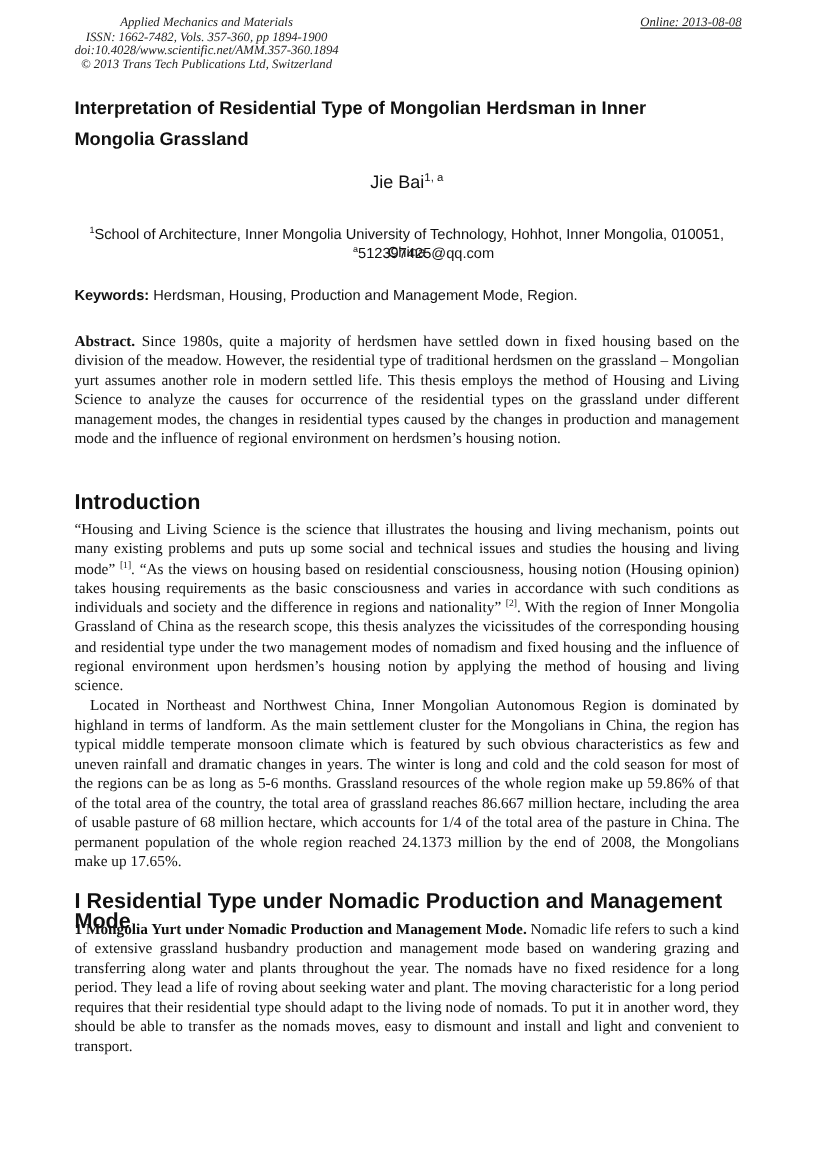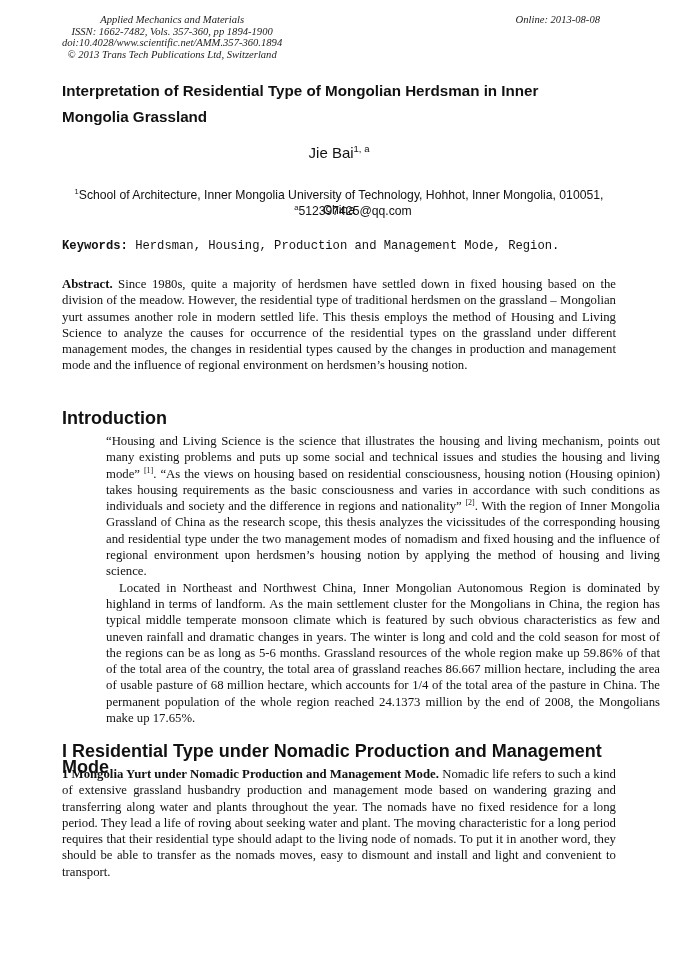--- a/index.html
+++ b/index.html
@@ -1,29 +1,29 @@
 <!DOCTYPE html>
 <html><head>
 <meta charset="utf-8">
 <style>
   html, body { margin: 0; padding: 0; background: #ffffff; }
   body { width: 678px; height: 959px; position: relative; overflow: hidden; color: #111; }
   .page { position: absolute; left: 0; top: 0; width: 678px; height: 959px; }
 
   .hdr { position: absolute; left: 62px; top: 14px; font-family: "Liberation Serif", serif; font-style: italic; font-size: 10.6px; line-height: 11.6px; color: #222; text-align: center; }
   .hdr div { white-space: nowrap; }
-  .online { position: absolute; right: 78px; top: 14px; font-family: "Liberation Serif", serif; font-style: italic; font-size: 10.6px; line-height: 11.6px; color: #222; }
+  .online { position: absolute; right: 60px; top: 14px; font-family: "Liberation Serif", serif; font-style: italic; font-size: 10.6px; line-height: 11.6px; color: #222; text-decoration: underline; }
 
   .title { position: absolute; left: 62px; width: 554px; top: 78px; text-align: left; font-family: "Liberation Sans", sans-serif; font-weight: bold; font-size: 15.2px; line-height: 26px; color: #111; }
   .author { position: absolute; left: 62px; width: 554px; top: 143px; text-align: center; font-family: "Liberation Sans", sans-serif; font-size: 15px; line-height: 20px; }
   .author sup { font-size: 9.5px; vertical-align: 6px; line-height: 0; }
   .affil { position: absolute; left: 62px; width: 554px; top: 168px; text-align: center; font-family: "Liberation Sans", sans-serif; font-size: 12.2px; line-height: 15.4px; margin-top: 20px; }
   .affil sup, .email sup { font-size: 7.5px; vertical-align: 5px; line-height: 0; }
   .email { position: absolute; left: 76px; width: 554px; top: 204px; text-align: center; font-family: "Liberation Sans", sans-serif; font-size: 12.2px; line-height: 15px; }
-  .keywords { position: absolute; left: 62px; width: 554px; top: 239px; font-family: Liberation Mono, monospace; font-size: 12.2px; line-height: 15px; }
+  .keywords { position: absolute; left: 62px; width: 554px; top: 239px; font-family: Liberation Sans, sans-serif; font-size: 12.2px; line-height: 15px; }
   .keywords b { font-weight: bold; }
 
   .body { position: absolute; left: 62px; width: 554px; font-family: "Liberation Serif", serif; font-size: 12.75px; line-height: 16.3px; text-align: justify; color: #111; }
   .body p { margin: 0; }
   .body b { font-weight: bold; }
   .body sup { font-size: 8px; vertical-align: 5px; line-height: 0; }
   .indent { text-indent: 13px; }
   .sec-head { position: absolute; left: 62px; width: 554px; font-family: Liberation Sans, sans-serif; font-weight: bold; font-size: 18px; line-height: 16px; }
 </style>
 </head>
@@ -54,21 +54,21 @@
   <div class="email"><sup>a</sup><span>512397425@qq.com</span></div>
 
   <div class="keywords"><b>Keywords:</b><span> Herdsman, Housing, Production and Management Mode, Region.</span></div>
 
   <div class="body" style="top:276px;">
     <p><b>Abstract.</b><span> Since 1980s, quite a majority of herdsmen have settled down in fixed housing based on the division of the meadow. However, the residential type of traditional herdsmen on the grassland – Mongolian yurt assumes another role in modern settled life. This thesis employs the method of Housing and Living Science to analyze the causes for occurrence of the residential types on the grassland under different management modes, the changes in residential types caused by the changes in production and management mode and the influence of regional environment on herdsmen’s housing notion.</span></p>
   </div>
 
   <div class="sec-head" style="top:410px;">Introduction</div>
 
-  <div class="body" style="top:433px;margin-left:44px;">
+  <div class="body" style="top:433px;">
     <p><span>“Housing and Living Science is the science that illustrates the housing and living mechanism, points out many existing problems and puts up some social and technical issues and studies the housing and living mode” </span><sup>[1]</sup><span>. “As the views on housing based on residential consciousness, housing notion (Housing opinion) takes housing requirements as the basic consciousness and varies in accordance with such conditions as individuals and society and the difference in regions and nationality” </span><sup>[2]</sup><span>. With the region of Inner Mongolia Grassland of China as the research scope, this thesis analyzes the vicissitudes of the corresponding housing and residential type under the two management modes of nomadism and fixed housing and the influence of regional environment upon herdsmen’s housing notion by applying the method of housing and living science.</span></p>
     <p class="indent">Located in Northeast and Northwest China, Inner Mongolian Autonomous Region is dominated by highland in terms of landform. As the main settlement cluster for the Mongolians in China, the region has typical middle temperate monsoon climate which is featured by such obvious characteristics as few and uneven rainfall and dramatic changes in years. The winter is long and cold and the cold season for most of the regions can be as long as 5-6 months. Grassland resources of the whole region make up 59.86% of that of the total area of the country, the total area of grassland reaches 86.667 million hectare, including the area of usable pasture of 68 million hectare, which accounts for 1/4 of the total area of the pasture in China. The permanent population of the whole region reached 24.1373 million by the end of 2008, the Mongolians make up 17.65%.</p>
   </div>
 
   <div class="sec-head" style="top:743px;">I Residential Type under Nomadic Production and Management Mode</div>
 
   <div class="body" style="top:766px;">
     <p><b>1 Mongolia Yurt under Nomadic Production and Management Mode.</b><span> Nomadic life refers to such a kind of extensive grassland husbandry production and management mode based on wandering grazing and transferring along water and plants throughout the year. The nomads have no fixed residence for a long period. They lead a life of roving about seeking water and plant. The moving characteristic for a long period requires that their residential type should adapt to the living node of nomads. To put it in another word, they should be able to transfer as the nomads moves, easy to dismount and install and light and convenient to transport.</span></p>
   </div>
 

